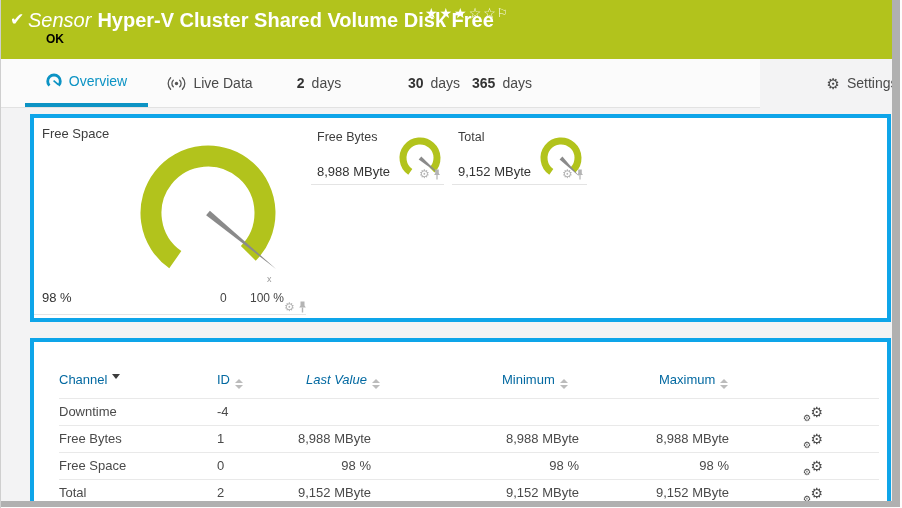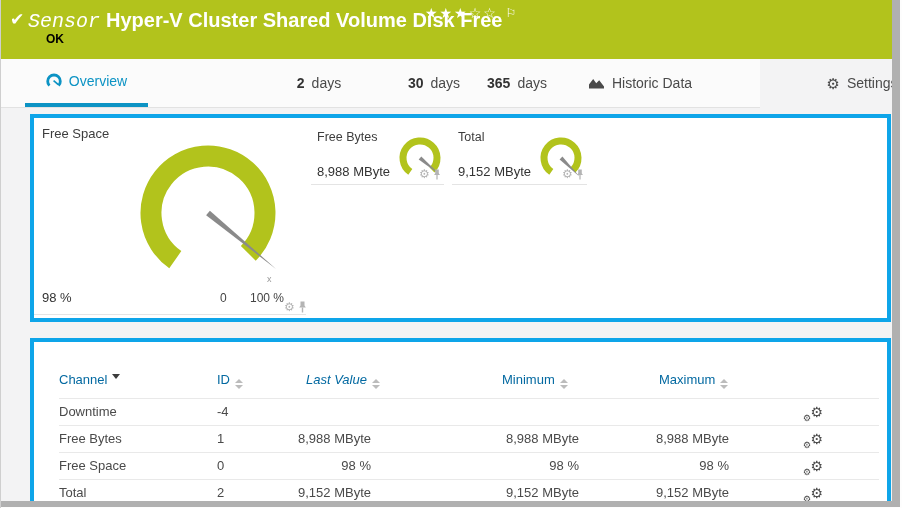--- a/index.html
+++ b/index.html
@@ -10,21 +10,21 @@
     color:#4a4a4a;
     -webkit-font-smoothing:antialiased;
   }
   
   .topbar{
     position:absolute; left:0; top:0; width:892px; height:59px;
     background:#b2c31c; color:#fff;
   }
   .topbar .check{position:absolute; left:10px; top:9px; font-size:17px; font-weight:bold;}
   .titleline{position:absolute; left:28px; top:6px; font-size:20px; white-space:nowrap;}
-  .sensor-word{font-style:italic; font-weight:400; margin-right:6px;font-family:Liberation Mono, monospace;}
+  .sensor-word{font-style:italic; font-weight:400; margin-right:6px;}
   .sensor-title{font-weight:700;}
   .flag{font-size:12px; vertical-align:10px; margin-left:3px;}
   .stars{position:absolute; left:425px; top:5px; font-size:14px; letter-spacing:2px; color:#fff;}
   .ok-text{position:absolute; left:46px; top:32px; font-size:12px; font-weight:700; color:#000000;}
   
   .tabbar{
     position:absolute; left:0; top:59px; width:760px; height:48px;
     background:#fbfbfb; border-bottom:1px solid #e2e2e2;text-decoration:underline;
   }
   .tab{
@@ -95,37 +95,39 @@
   </div>
 
   <div class="tabbar">
     <div class="tab active" style="left:25px;width:123px;">
       <svg width="16" height="16" viewBox="0 0 16 16">
         <path d="M3.4,12.6 A6.3,6.3 0 1 1 12.6,12.6" stroke="#0c93c4" stroke-width="2.8" fill="none"></path>
         <line x1="7.6" y1="7.6" x2="12.3" y2="11.6" stroke="#0c93c4" stroke-width="1.7"></line>
       </svg>
       <span>Overview</span>
     </div>
+    <div class="tab" style="left:160px;width:100px;">
+      <svg width="19" height="15" viewBox="0 0 19 15">
+        <circle cx="9.5" cy="7.5" r="1.7" fill="#555"></circle>
+        <path d="M6.3,4.2 a4.6,4.6 0 0 0 0,6.6 M3.6,1.7 a8.2,8.2 0 0 0 0,11.6" stroke="#555" stroke-width="1.3" fill="none" stroke-linecap="round"></path>
+        <path d="M12.7,4.2 a4.6,4.6 0 0 1 0,6.6 M15.4,1.7 a8.2,8.2 0 0 1 0,11.6" stroke="#555" stroke-width="1.3" fill="none" stroke-linecap="round"></path>
+      </svg>
+      <span>Live Data</span>
+    </div>
     <div class="tab" style="left:288px;width:62px;">
       <span class="num">2</span>
       <span>days</span>
     </div>
     <div class="tab" style="left:400px;width:68px;">
       <span class="num">30</span>
       <span>days</span>
     </div>
-    <div class="tab" style="left:483px;width:68px;text-align:center;">
+    <div class="tab" style="left:468px;width:68px;text-align:center;">
       <span class="num">365</span>
       <span>days</span>
-    </div>
-    <div class="tab" style="left:585px;width:110px;">
-      <svg width="17" height="14" viewBox="0 0 17 14">
-        <path d="M1,12.5 L1,8.5 L5.2,3 L8.2,7.2 L11.2,4.2 L16,10.5 L16,12.5 Z" fill="#4a4a4a"></path>
-      </svg>
-      <span>Historic Data</span>
     </div>
     <div class="tab" style="left:828px;width:68px;">
       <span class="gear-glyph">⚙</span>
       <span>Settings</span>
     </div>
   </div>
 
   <div class="panel gauges">
 
     <div class="tile-big">

